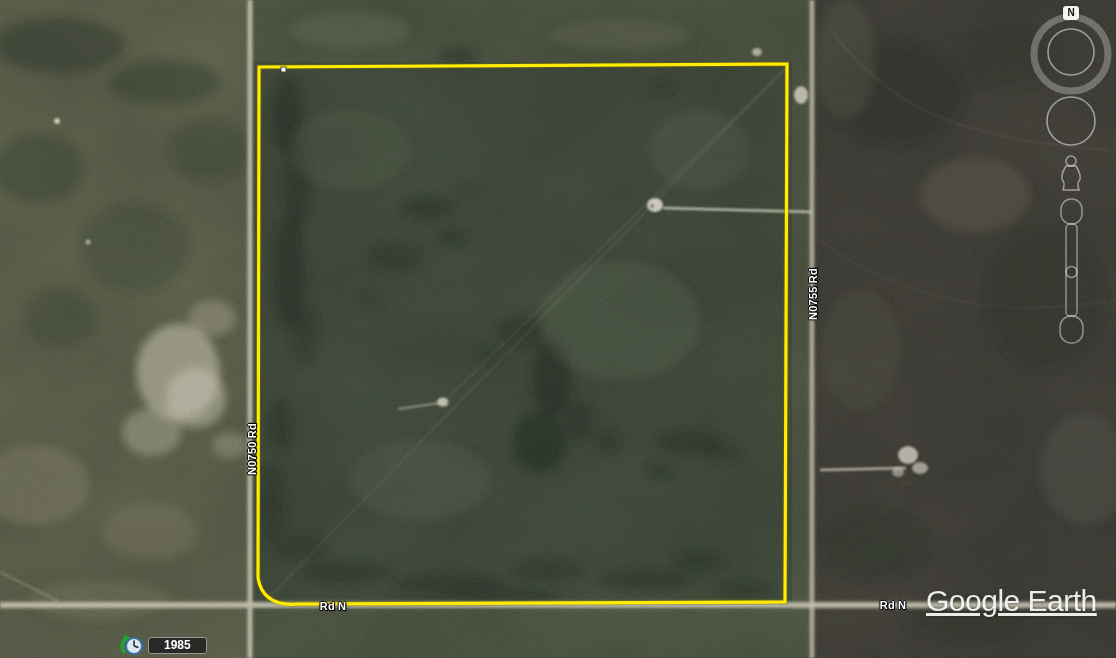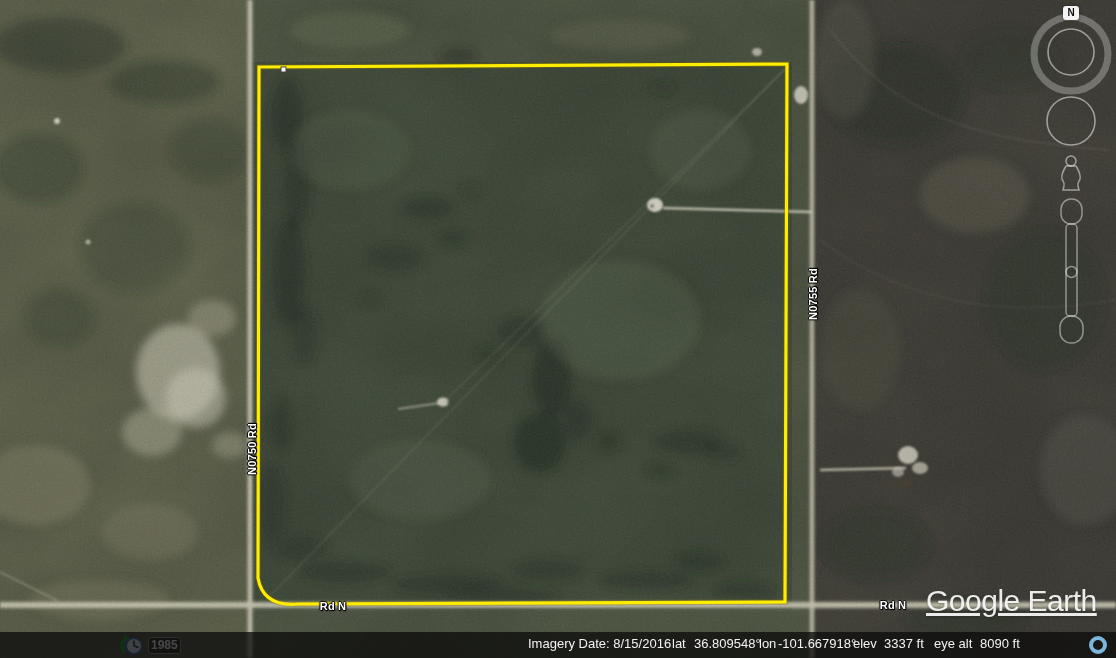--- a/index.html
+++ b/index.html
@@ -21,21 +21,21 @@
   
   .statusbar{position:absolute;left:0;bottom:0;width:1116px;height:26px;
     background:rgba(12,12,12,.76);color:#f4f4f4;font-size:13px;}
   .sb{position:absolute;top:4px;white-space:nowrap;}
   .sb b{font-weight:normal;}
   .ring{position:absolute;left:1089px;top:4px;width:10px;height:10px;
     border:4px solid #7db6dc;border-radius:50%;}
   
   .clock{position:absolute;left:119px;top:632px;}
   .timebox{position:absolute;left:148px;top:637px;height:15px;line-height:15px;
-    padding:0 2px;background:rgba(32,32,32,.85);border:1px solid #969696;
+    padding:0 15px;background:rgba(32,32,32,.85);border:1px solid #969696;
     border-radius:3px;color:#fff;font-size:12px;font-weight:bold;}
 </style>
 </head>
 <body>
 
 <div class="stage">
 
   <svg class="map" width="1116" height="658" viewBox="0 0 1116 658">
     <defs>
       <filter id="soft" x="-40%" y="-40%" width="180%" height="180%">
@@ -202,26 +202,14 @@
 
   <svg class="clock" width="27" height="27" viewBox="0 0 27 27">
     <path d="M6 21 A 10 10 0 0 1 7.5 6" stroke="#1fa32e" stroke-width="3.5" fill="none"></path>
     <path d="M5.5 2 l6 4.5 -7.5 2 z" fill="#1fa32e"></path>
     <circle cx="15" cy="14" r="8" fill="#dce9f5" stroke="#3a6ea8" stroke-width="2"></circle>
     <line x1="15" y1="14" x2="15" y2="8.5" stroke="#222" stroke-width="1.5"></line>
     <line x1="15" y1="14" x2="19.5" y2="15.5" stroke="#222" stroke-width="1.5"></line>
   </svg>
   <div class="timebox">1985</div>
 
-  <div class="statusbar">
-    <span class="sb" style="left:528px"><b>Imagery Date:</b>&nbsp;<b>8/15/2016</b></span>
-    <span class="sb" style="left:672px">lat</span>
-    <span class="sb" style="left:694px">36.809548°</span>
-    <span class="sb" style="left:759px">lon</span>
-    <span class="sb" style="left:778px">-101.667918°</span>
-    <span class="sb" style="left:853px">elev</span>
-    <span class="sb" style="left:884px">3337 ft</span>
-    <span class="sb" style="left:934px">eye alt</span>
-    <span class="sb" style="left:980px">8090 ft</span>
-    <span class="ring"></span>
-  </div>
 
 </div>
 
 </body></html>

